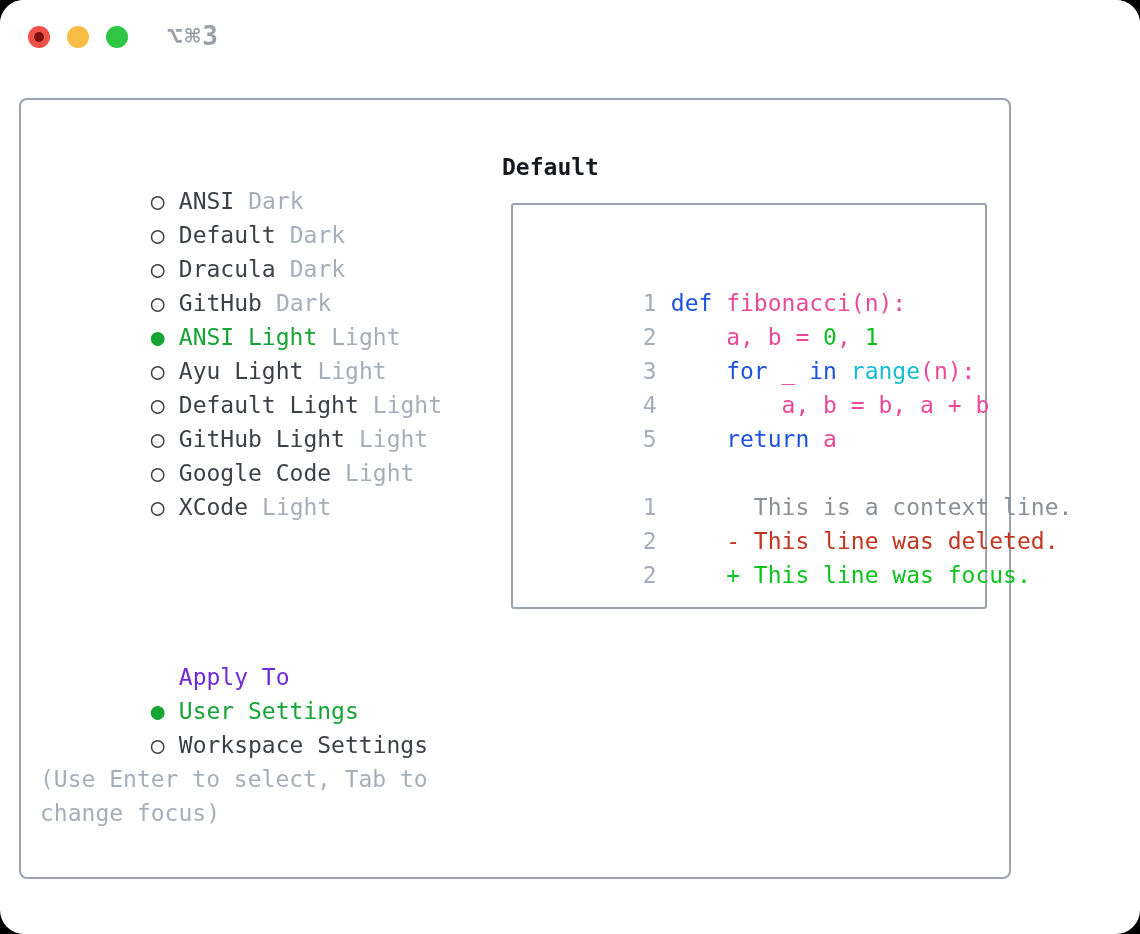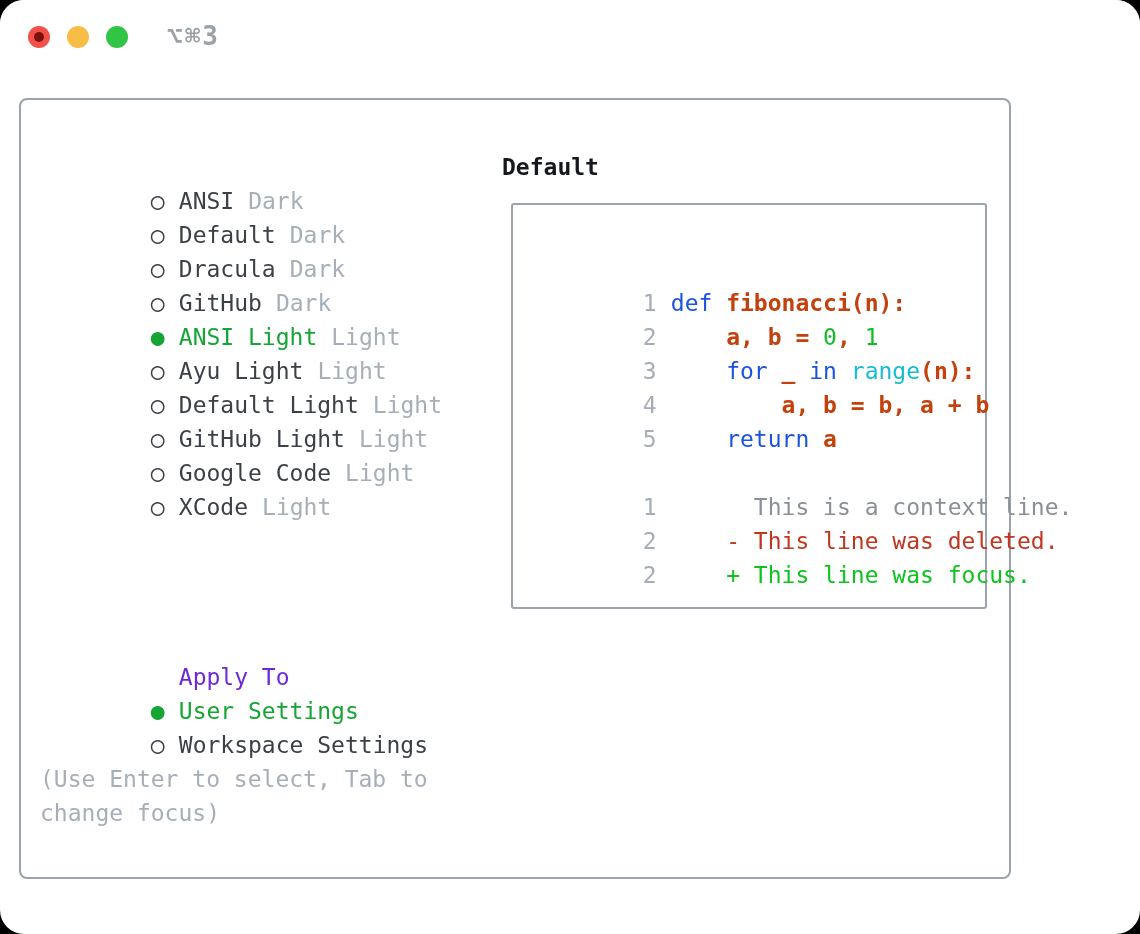--- a/index.html
+++ b/index.html
@@ -43,21 +43,21 @@
   .preview-box{
     position:absolute;left:490px;top:103px;width:476px;height:406px;
     border:2px solid #9aa3ae;border-radius:3px;box-sizing:border-box;
     padding:47px 0 0 19px;background:#fff;
   }
   .crow{white-space:pre;height:34px;color:#23272c;}
   .lnum{display:inline-block;width:28px;color:#a4adb8;}
   .kb{color:#1c52e0;}      
   .cy{color:#16bdd0;}      
   .gn{color:#0fbd24;}      
-  .fg{color:#c2410c;font-weight:bold;}
+  .fg{color:#ec4899;}
   .ctx{color:#8b9097;}
   .del{color:#c2361f;}
   .add{color:#0cc41d;}
   .spacer{height:34px;}
 </style>
 </head>
 <body>
 
 <div class="window">
 

